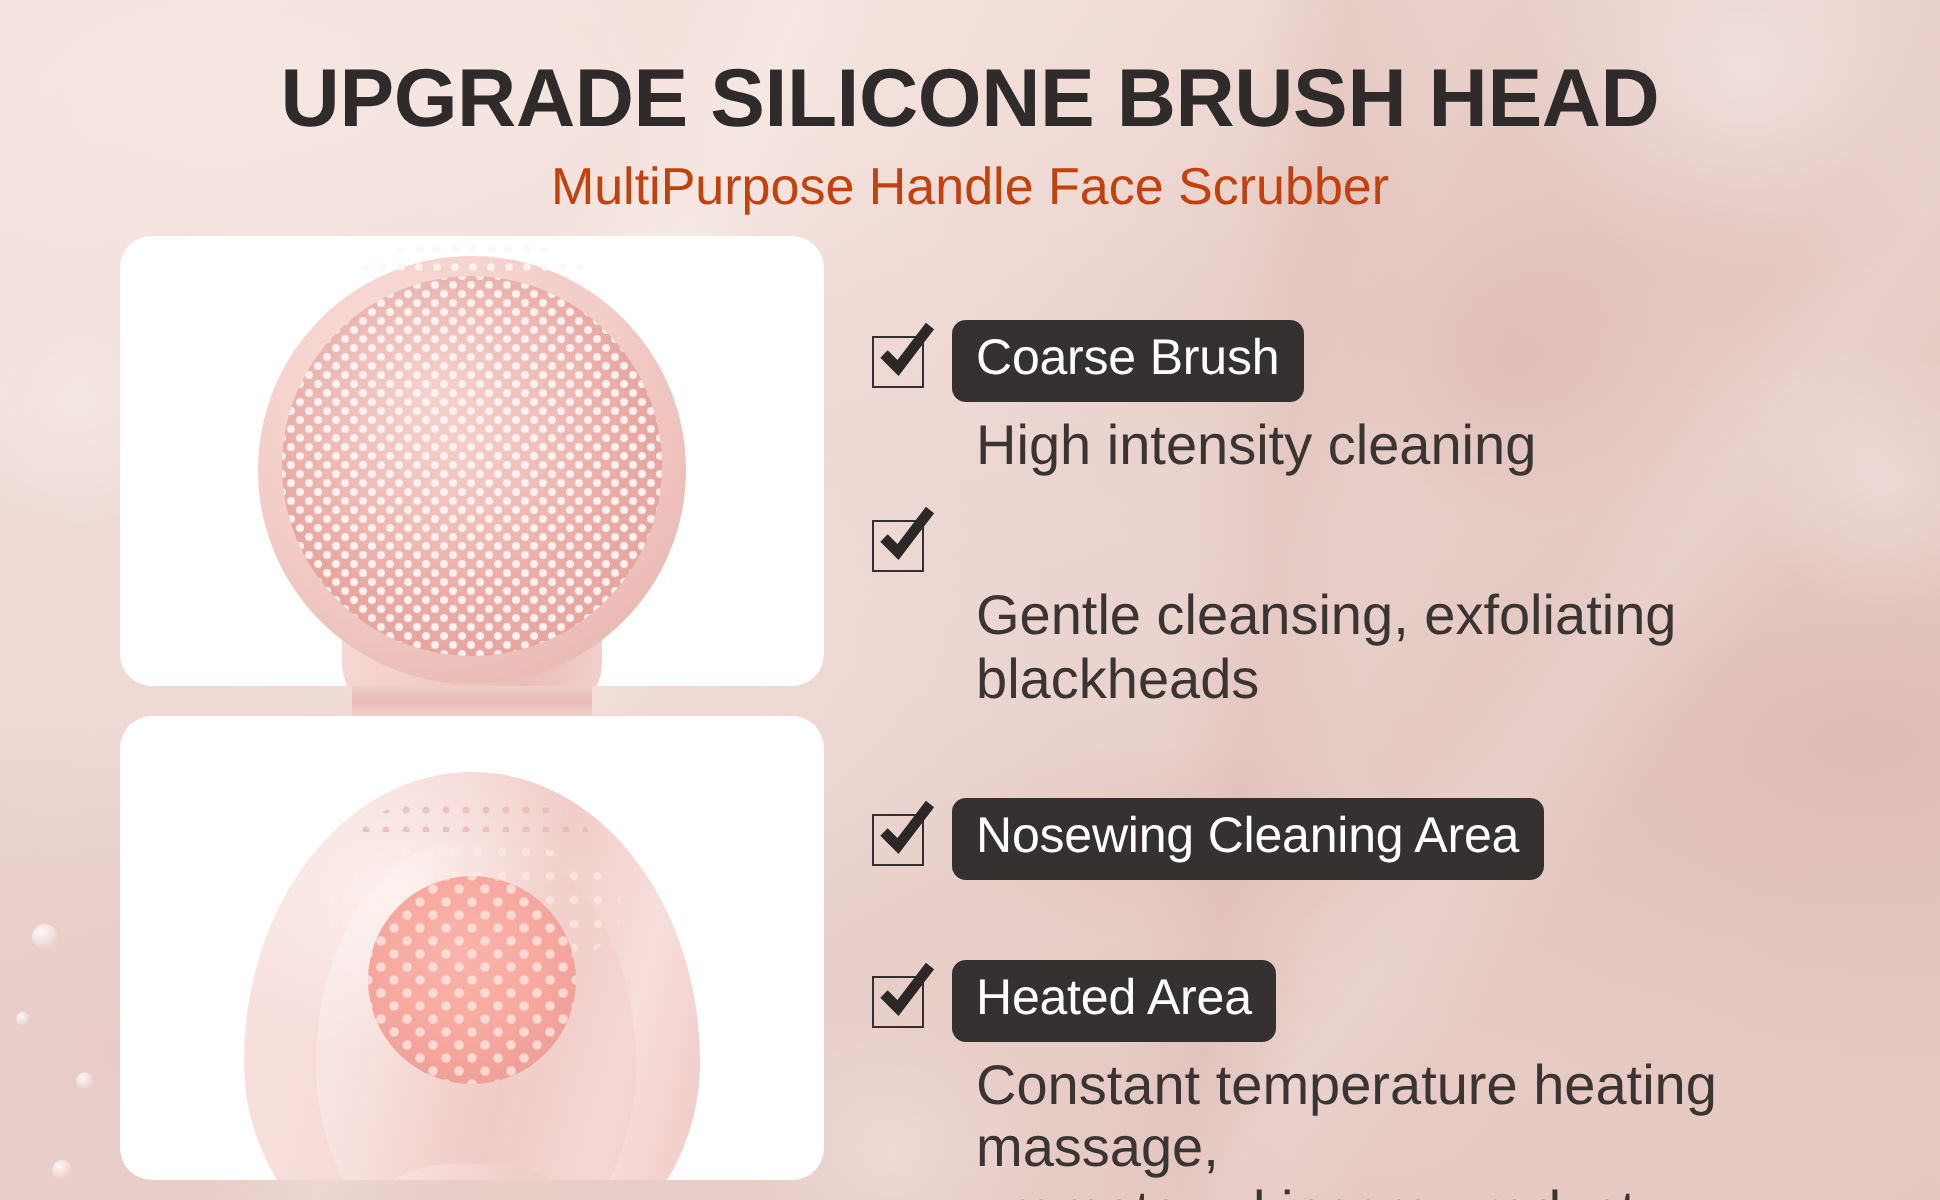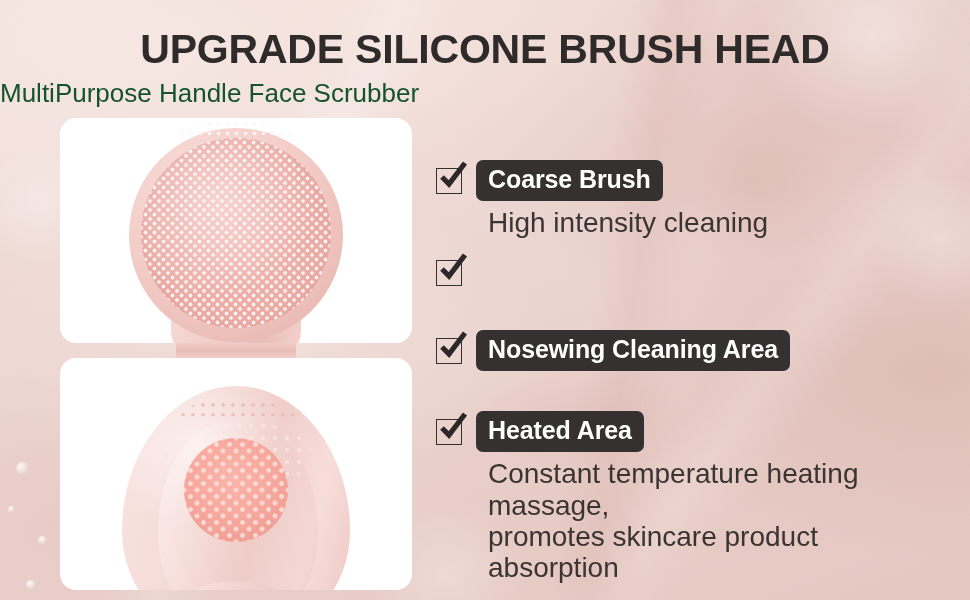--- a/index.html
+++ b/index.html
@@ -71,23 +71,24 @@
     font-size: 41px;
     font-weight: bold;
     letter-spacing: -0.2px;
     color: #2f2b2a;
     white-space: nowrap;
   }
   .subtitle {
     position: absolute;
     left: 0; right: 0;
     top: 78px;
+    text-align: center;
     font-size: 26px;
     font-weight: normal;
-    color: #14532d;
+    color: #c2410c;
     white-space: nowrap;
   }
 
   
   .photo-card {
     position: absolute;
     background: #ffffff;
     border-radius: 16px;
     overflow: hidden;
   }
@@ -266,21 +267,21 @@
     top: -8px;
     width: 30px;
     height: 30px;
     overflow: visible;
   }
   .chip {
     margin-left: 14px;
     background: #343130;
     color: #ffffff;
     font-size: 25px;
-    font-weight: bold;
+    font-weight: normal;
     line-height: 1;
     padding: 7px 12px 9px 12px;
     border-radius: 7px;
     white-space: nowrap;
     letter-spacing: -0.1px;
   }
   .feature-desc {
     margin-left: 52px;
     margin-top: 6px;
     font-size: 28px;
@@ -349,20 +350,21 @@
     </div>
 
     <div class="feature" id="feature-1">
       <div class="feature-head">
         <span class="checkbox">
           <svg viewBox="0 0 30 30" aria-hidden="true">
             <path d="M4 16 L11 23 L27 2" fill="none" stroke="#2b2827" stroke-width="5.2" stroke-linecap="butt" stroke-linejoin="miter"></path>
           </svg>
         </span>
       </div>
+      <div class="feature-desc">Gentle cleansing, exfoliating blackheads</div>
     </div>
 
     <div class="feature" id="feature-2">
       <div class="feature-head">
         <span class="checkbox">
           <svg viewBox="0 0 30 30" aria-hidden="true">
             <path d="M4 16 L11 23 L27 2" fill="none" stroke="#2b2827" stroke-width="5.2" stroke-linecap="butt" stroke-linejoin="miter"></path>
           </svg>
         </span>
         <span class="chip">Nosewing Cleaning Area</span>

